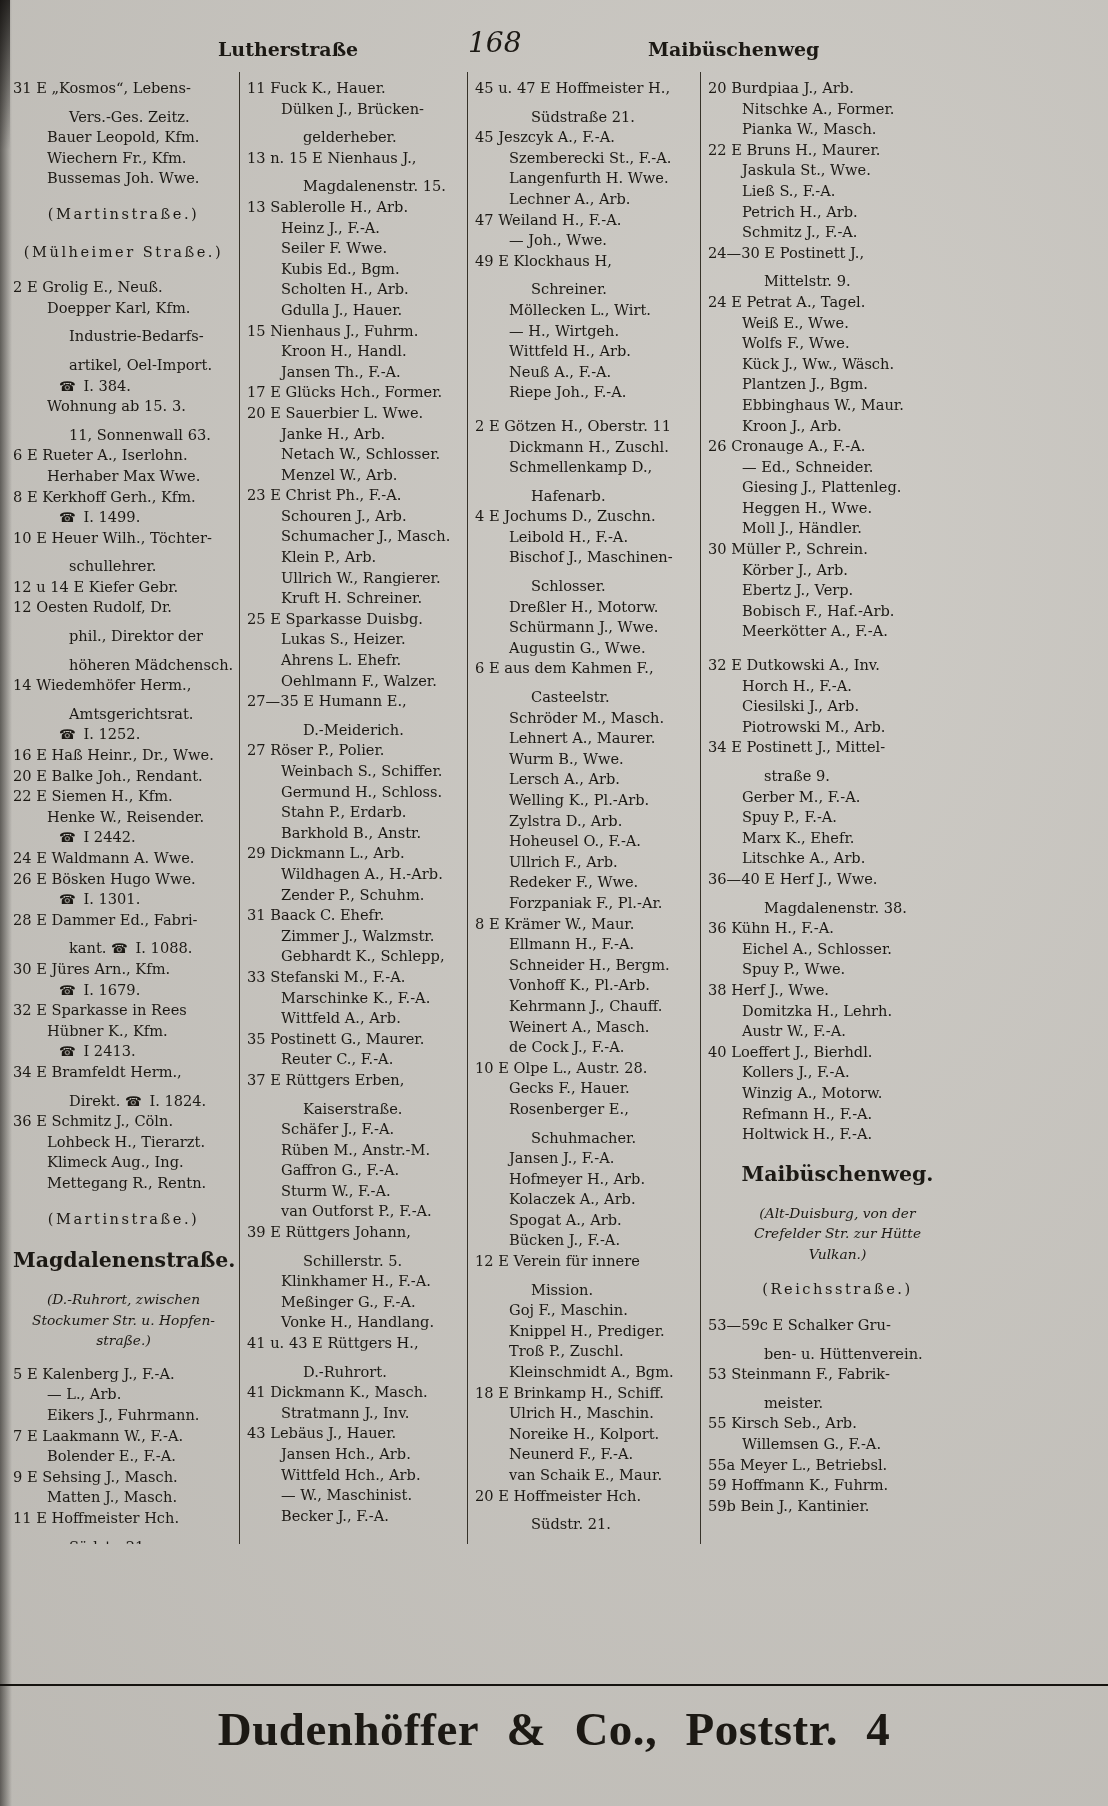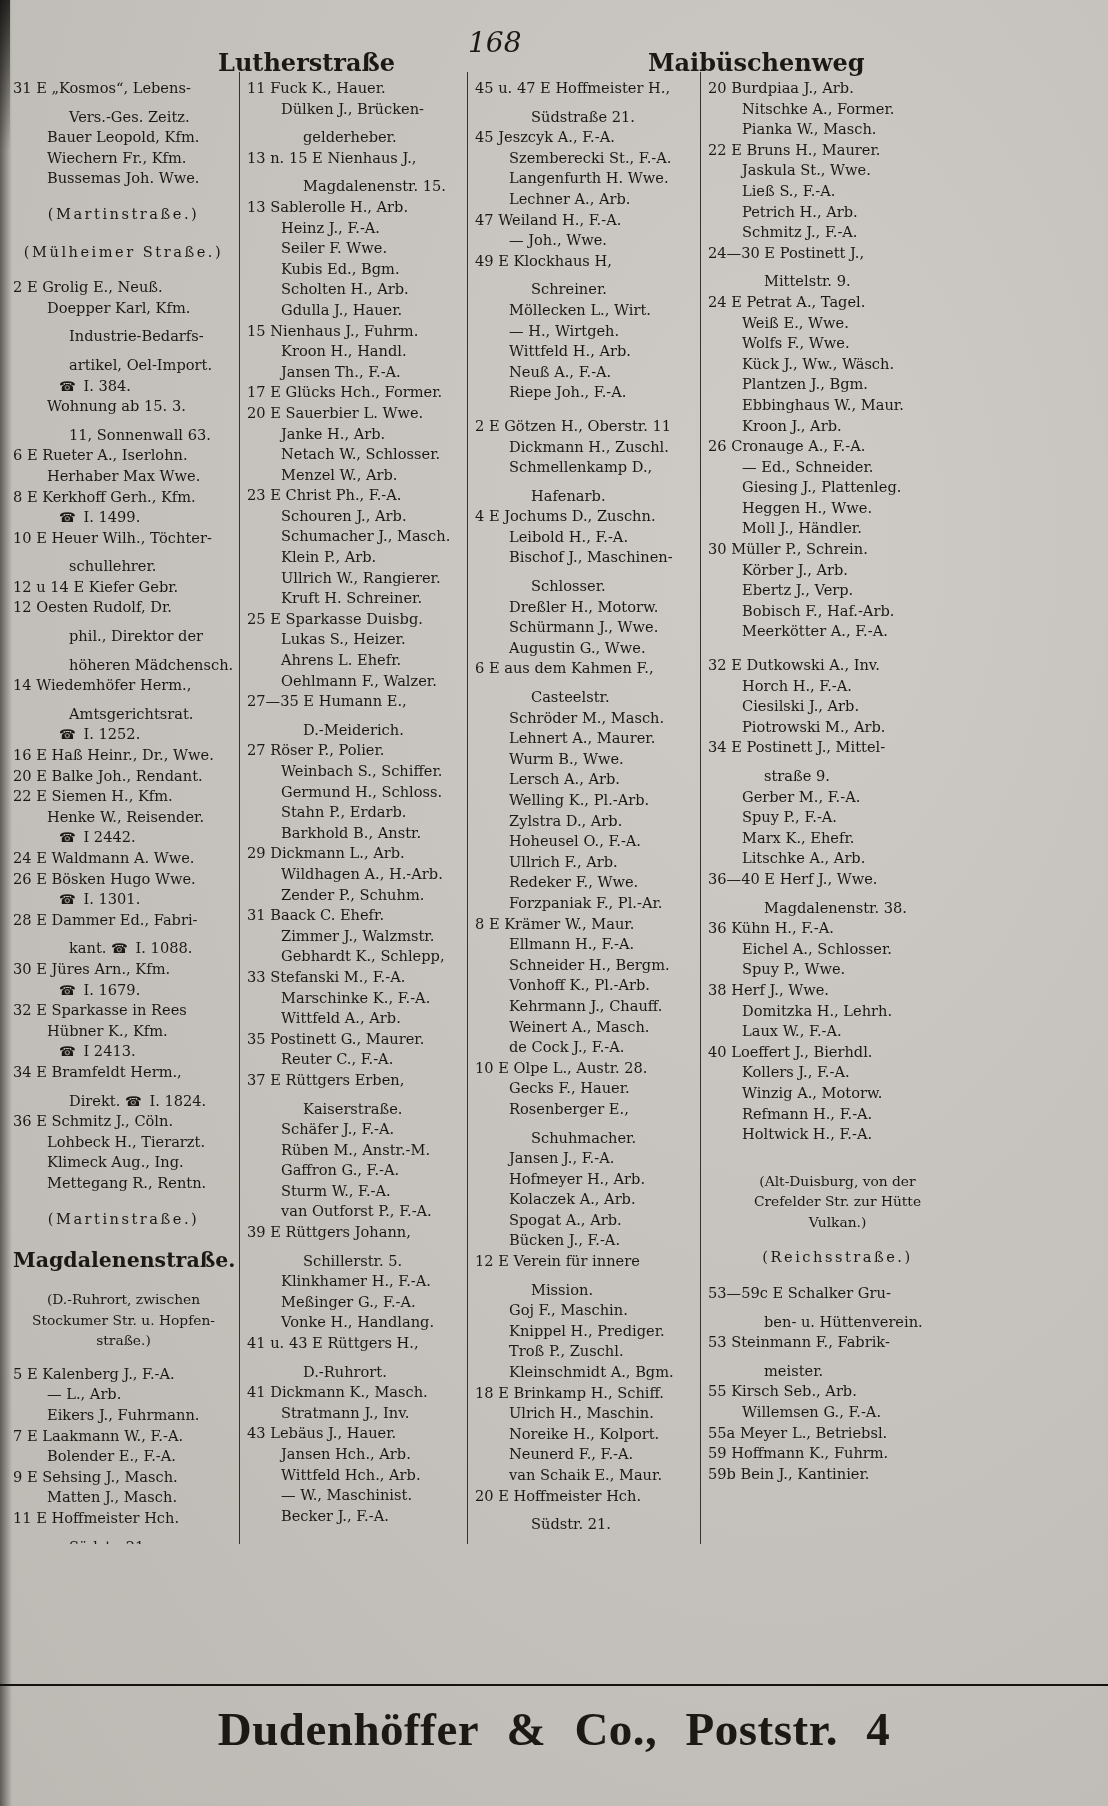--- a/index.html
+++ b/index.html
@@ -6,38 +6,38 @@
   html,body{margin:0;padding:0;}
   body{background:#8f8d89;}
   .page{position:relative;width:1108px;height:1806px;background:var(--paper);
         color:var(--ink);font-family:"DejaVu Serif",serif;overflow:hidden;
         background-image:radial-gradient(ellipse at 70% 30%, rgba(255,255,255,.10), rgba(0,0,0,.06));}
   .scan-edge{position:absolute;left:0;top:0;bottom:0;width:12px;
         background:linear-gradient(to right, rgba(15,13,10,.55), rgba(15,13,10,0));}
   .scan-edge:after{content:"";position:absolute;left:0;top:0;width:10px;height:150px;
         background:linear-gradient(to bottom, rgba(10,8,6,.8), rgba(10,8,6,0));}
   .header{position:relative;height:48px;margin-top:24px;}
-  .h-street{position:absolute;top:24px;font-size:24px;font-weight:bold;}
+  .h-street{position:absolute;top:14px;font-size:19px;font-weight:bold;}
   .h-left{left:218px;}
   .h-right{left:648px;}
   .h-num{position:absolute;left:468px;top:2px;font-size:28px;font-style:italic;}
   .cols{display:flex;margin-left:6px;height:1472px;overflow:hidden;}
   .col{box-sizing:border-box;padding:6px 5px 0 7px;overflow:hidden;}
   .c0{width:233px;}
   .c1{width:228px;border-left:1.5px solid #363229;}
   .c2{width:233px;border-left:1.5px solid #363229;}
   .c3{width:272px;border-left:1.5px solid #363229;}
   .ln{line-height:20.6px;font-size:14.6px;white-space:nowrap;}
   .entry{padding-left:34px;text-indent:-34px;}
   .cont{padding-left:34px;}
   .indent{padding-left:56px;margin-top:8px;}
   .phone{padding-left:46px;}
   .crossing{text-align:center;letter-spacing:2.5px;padding:2px 0;white-space:nowrap;}
   .heading{text-align:center;font-weight:bold;font-size:20.5px;line-height:27px;padding:3px 0 2px;}
-  .note{text-align:center;font-size:13.8px;}
+  .note{text-align:center;font-size:13.8px;font-style:italic;}
   .gap{height:13px;}
   .tel{font-family:"DejaVu Sans",sans-serif;font-size:13.5px;padding-right:3px;}
   .ad-rule{margin-top:140px;border-top:2.5px solid #15130f;}
   .ad{margin-top:16px;text-align:center;font-family:"Liberation Serif",serif;
       font-size:47px;font-weight:bold;letter-spacing:.5px;word-spacing:16px;}
 </style>
 </head>
 <body>
 
 <div class="page">
@@ -300,27 +300,28 @@
         <div class="ln cont">Spuy P., F.-A.</div>
         <div class="ln cont">Marx K., Ehefr.</div>
         <div class="ln cont">Litschke A., Arb.</div>
         <div class="ln entry">36—40 E Herf J., Wwe.</div>
         <div class="ln indent">Magdalenenstr. 38.</div>
         <div class="ln entry">36 Kühn H., F.-A.</div>
         <div class="ln cont">Eichel A., Schlosser.</div>
         <div class="ln cont">Spuy P., Wwe.</div>
         <div class="ln entry">38 Herf J., Wwe.</div>
         <div class="ln cont">Domitzka H., Lehrh.</div>
-        <div class="ln cont">Laux W., F.-A.</div>
+        <div class="ln cont">Austr W., F.-A.</div>
         <div class="ln entry">40 Loeffert J., Bierhdl.</div>
         <div class="ln cont">Kollers J., F.-A.</div>
         <div class="ln cont">Winzig A., Motorw.</div>
         <div class="ln cont">Refmann H., F.-A.</div>
         <div class="ln cont">Holtwick H., F.-A.</div>
         <div class="ln gap"></div>
+        <div class="ln heading">Maibüschenweg.</div>
         <div class="ln gap"></div>
         <div class="ln note">(Alt-Duisburg, von der</div>
         <div class="ln note">Crefelder Str. zur Hütte</div>
         <div class="ln note">Vulkan.)</div>
         <div class="ln gap"></div>
         <div class="ln crossing">(Reichsstraße.)</div>
         <div class="ln gap"></div>
         <div class="ln entry">53—59c E Schalker Gru-</div>
         <div class="ln indent">ben- u. Hüttenverein.</div>
         <div class="ln entry">53 Steinmann F., Fabrik-</div>

